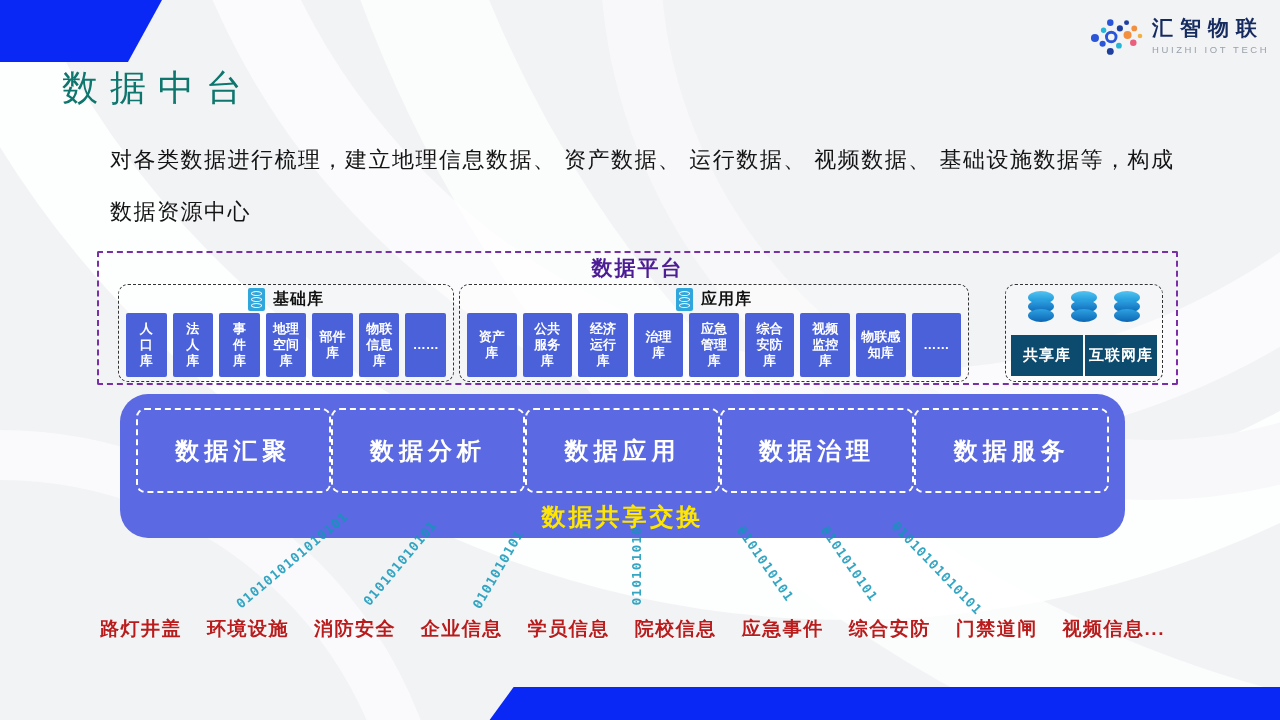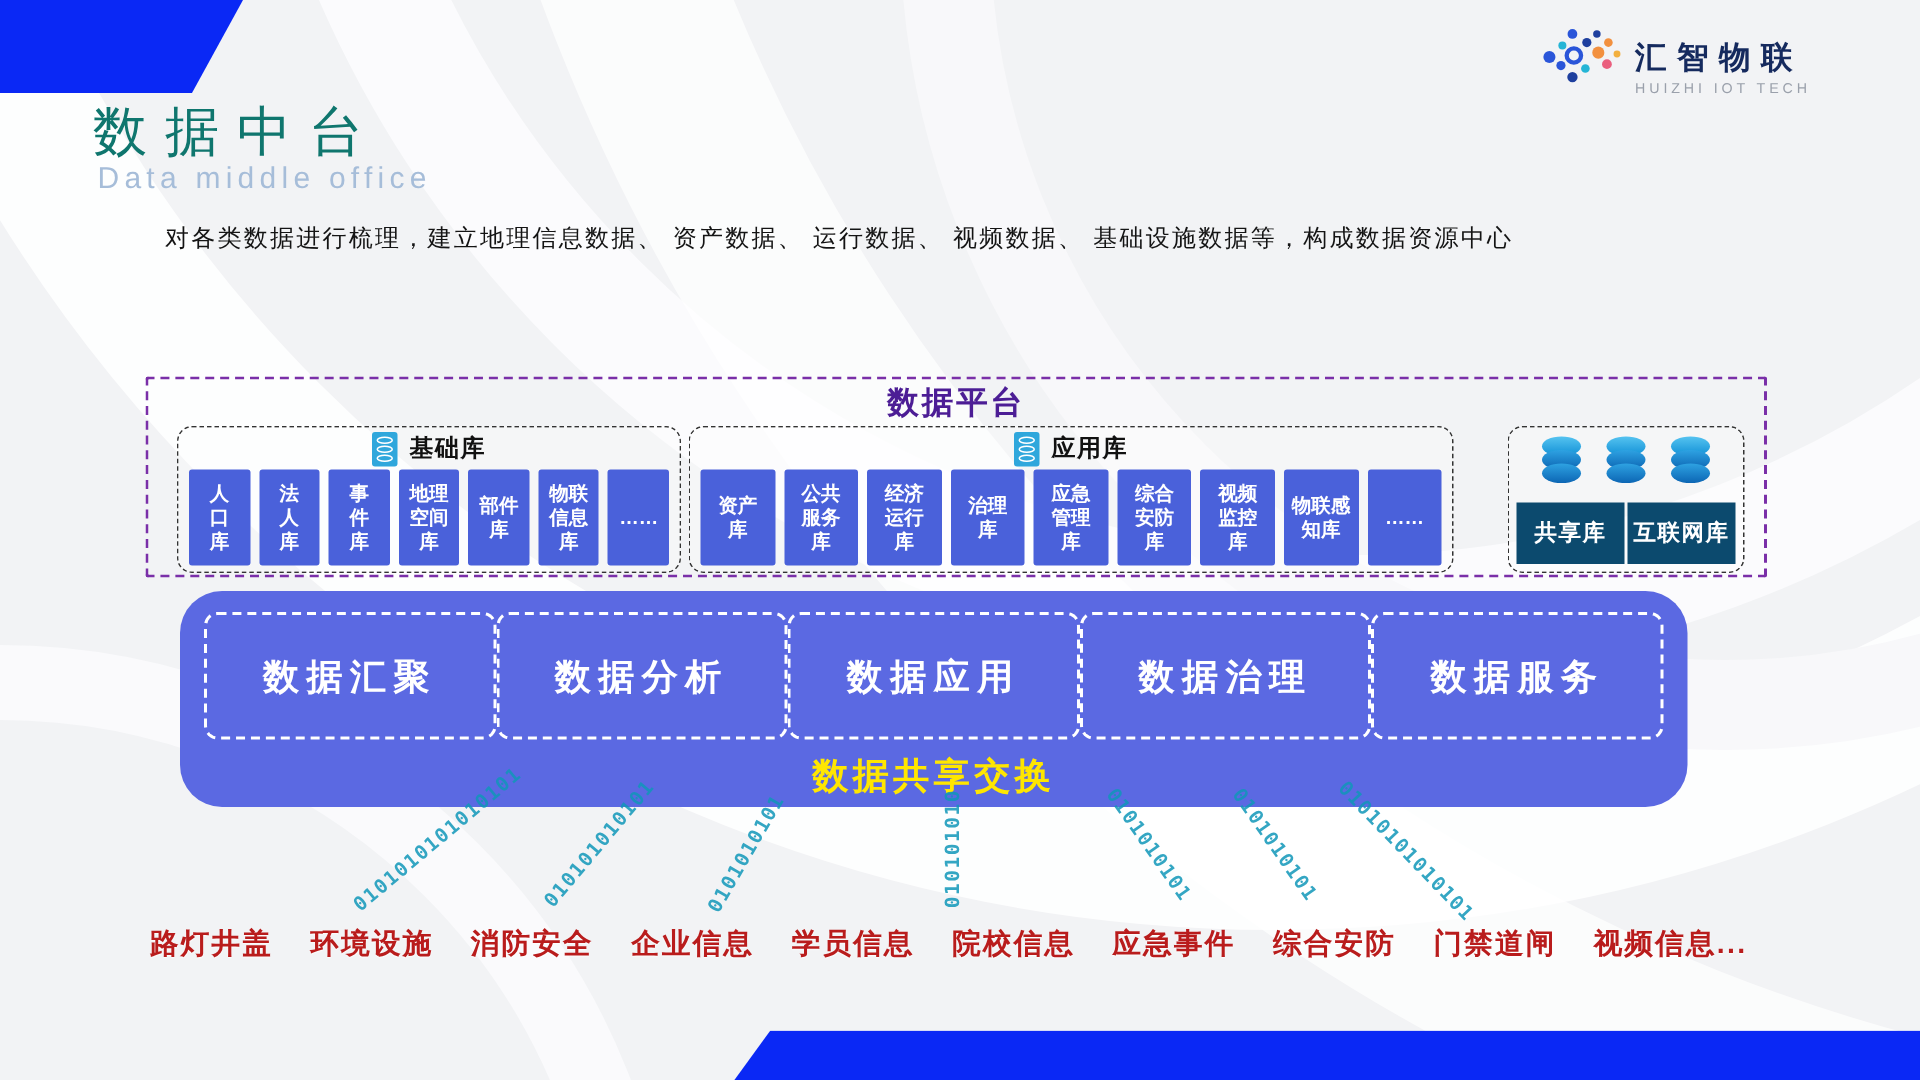--- a/index.html
+++ b/index.html
@@ -15,30 +15,30 @@
   .sw4 { width:900px; height:900px; border-width:50px; border-color:#fafafc; left:-450px; top:430px; }
   .sw5 { width:2600px; height:2600px; border-width:120px; border-color:#ffffff; left:280px; top:-1750px; opacity:.7; }
 
   
   .banner-tl { position:absolute; left:0; top:0; width:162px; height:62px; background:#0a28f5;
                clip-path:polygon(0 0,100% 0,79% 100%,0 100%); z-index:6; }
   .banner-br { position:absolute; left:480px; top:687px; width:800px; height:33px; background:#0a28f5;
                clip-path:polygon(4.2% 0,100% 0,100% 100%,1.2% 100%); z-index:6; }
 
   
-  .logo { position:absolute; left:1026px; top:14px; display:flex; align-items:flex-end; gap:6px; z-index:6; }
+  .logo { position:absolute; left:1088px; top:14px; display:flex; align-items:flex-start; gap:6px; z-index:6; }
   .logo-text { display:flex; flex-direction:column; }
   .logo-name { font-size:21px; font-weight:bold; color:#152a5e; letter-spacing:7px; white-space:nowrap; }
   .logo-tag { font-size:9.5px; color:#9aa0ab; letter-spacing:2.6px; margin-top:2px; white-space:nowrap; }
 
   
   .title-zh { position:absolute; left:62px; top:64px; font-size:36px; font-weight:400; color:#0f766e;
               letter-spacing:12px; z-index:6; }
   .title-en { position:absolute; left:65px; top:108px; font-size:20px; color:#a6bdd9; letter-spacing:3.5px; z-index:6; }
-  .intro { position:absolute; left:110px; top:134px; width:1080px; font-size:16px; letter-spacing:1.5px;
+  .intro { position:absolute; left:110px; top:134px; width:1080px; font-size:22px; letter-spacing:1.5px;
            color:#141414; line-height:52px; z-index:6; }
 
   
   .platform { position:absolute; left:97px; top:251px; width:1081px; height:134px;
               border:2px dashed #7a2fa8; border-radius:2px; z-index:3; }
   .platform-title { position:absolute; left:0; right:0; top:1px; text-align:center; font-size:21px;
                     font-weight:bold; color:#4c1d95; letter-spacing:2px; }
   .group { position:absolute; top:31px; height:98px; border:1px dashed #333; border-radius:10px; background:rgba(255,255,255,.25); }
   .group-base { left:19px; width:336px; }
   .group-app  { left:360px; width:510px; }
@@ -115,21 +115,20 @@
         <circle cx="54" cy="23" r="2.4" fill="#f2b03f"></circle>
       </svg>
     </span>
     <span class="logo-text">
       <span class="logo-name">汇智物联</span>
       <span class="logo-tag">HUIZHI IOT TECH</span>
     </span>
   </div>
 
   <div class="title-zh">数据中台</div>
-  <div class="title-en">Data middle office</div>
   <div class="intro">对各类数据进行梳理，建立地理信息数据、 资产数据、 运行数据、 视频数据、 基础设施数据等，构成数据资源中心</div>
 
   <div class="platform">
     <div class="platform-title">数据平台</div>
 
     <div class="group group-base">
       <div class="group-head">
         <span class="dbmini">
             <i></i>
             <i></i>

